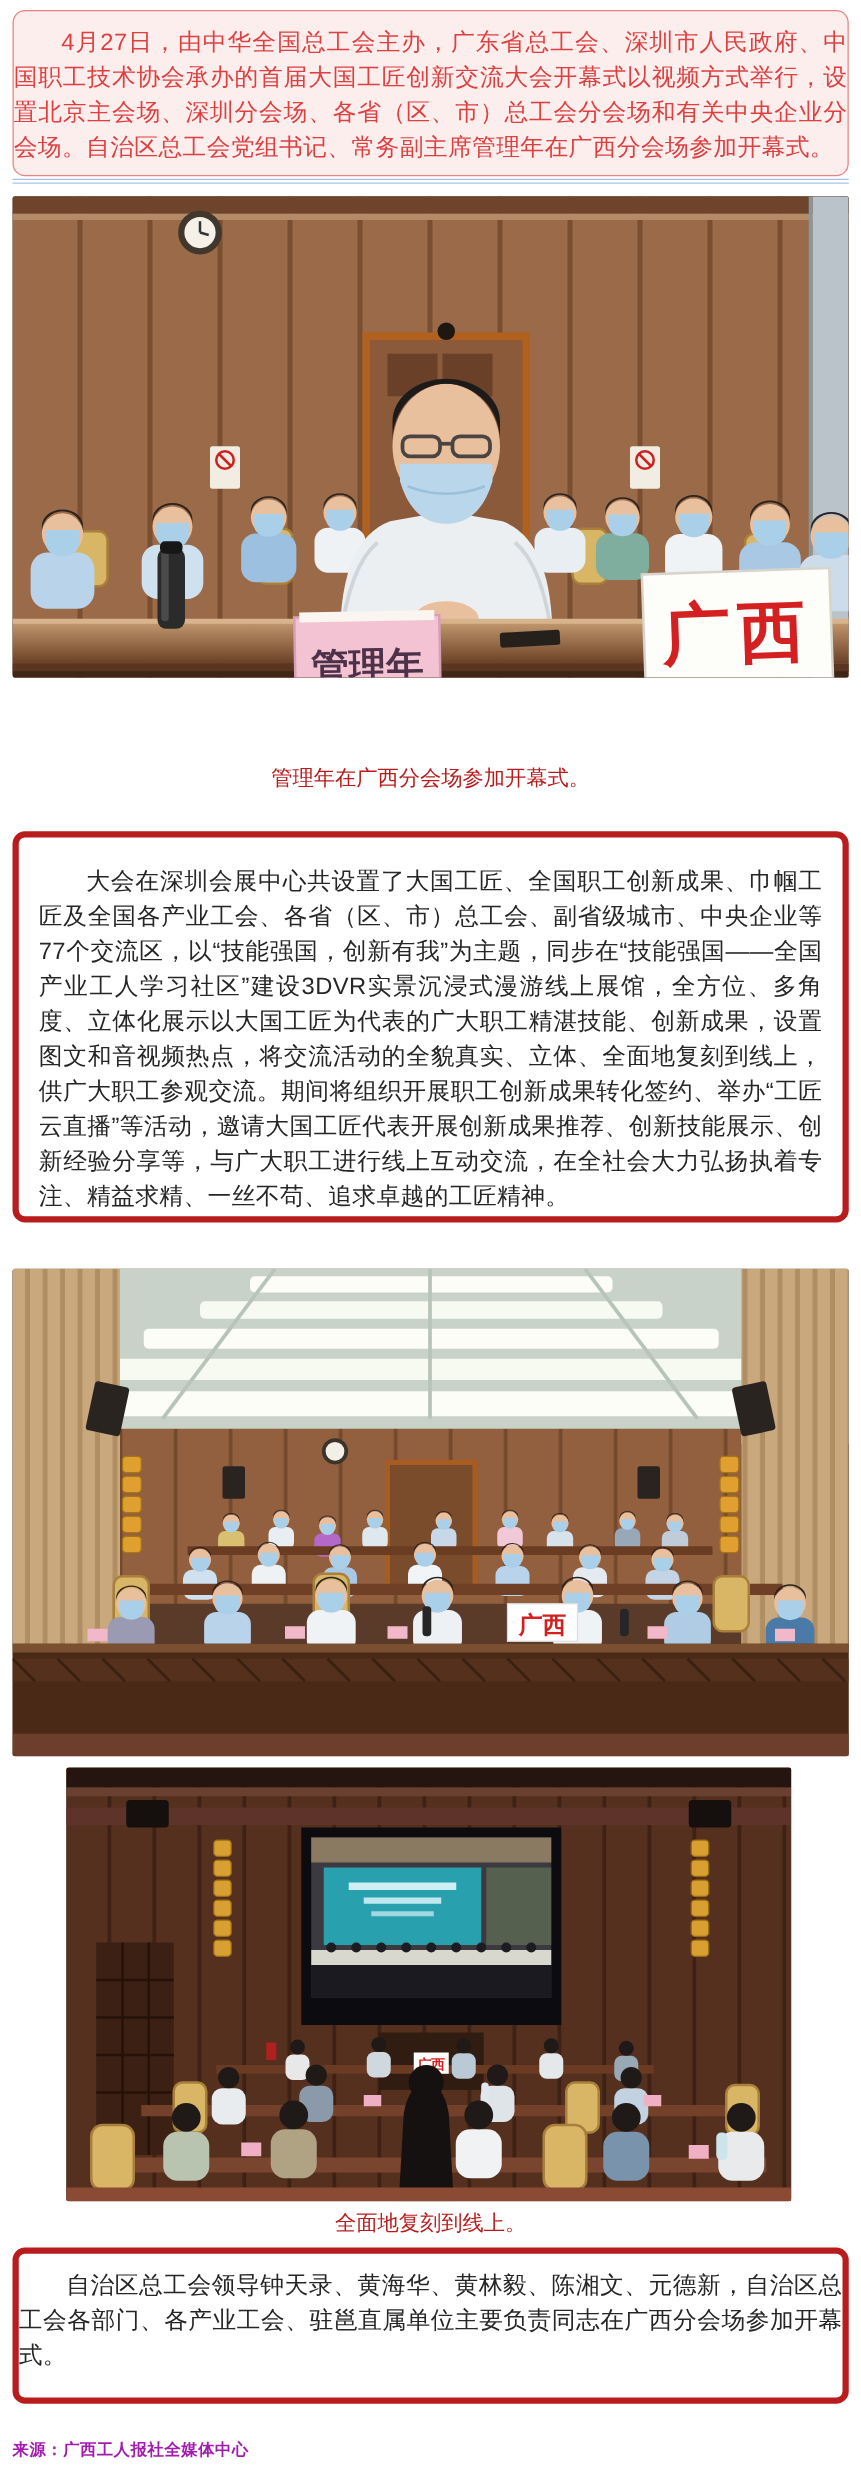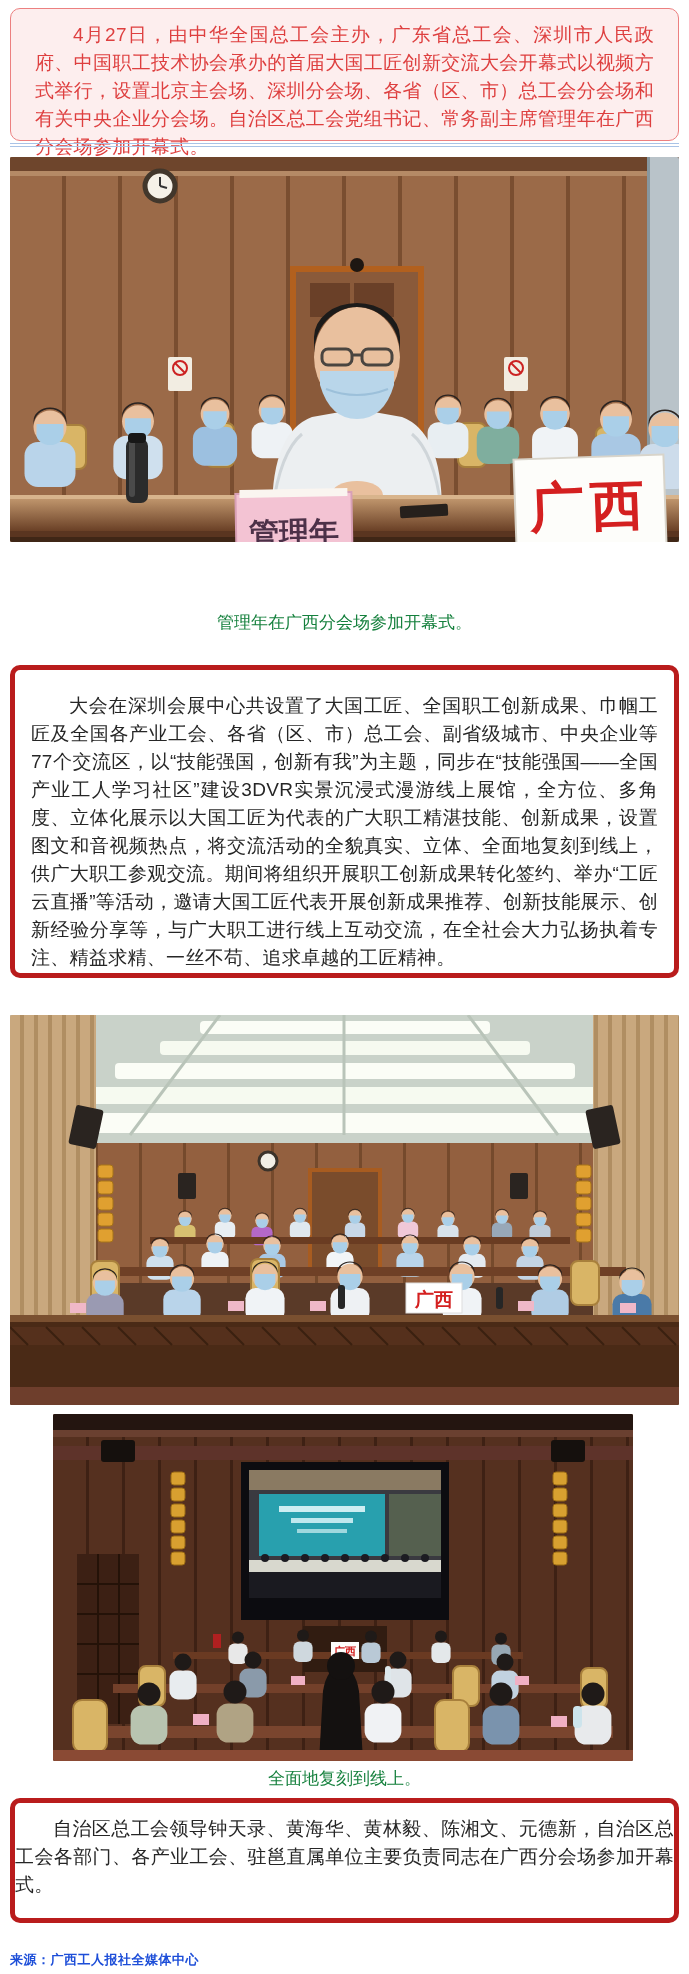--- a/index.html
+++ b/index.html
@@ -8,43 +8,43 @@
     font-family:"Liberation Sans","DejaVu Sans",sans-serif;
   }
   .box{
     position:absolute;left:10px;width:669px;box-sizing:border-box;
     border-radius:10px;font-size:19px;line-height:28px;text-align:justify;
     letter-spacing:.3px;
   }
   .box p{margin:0;text-indent:2em;}
   .box-red{
     top:8px;height:133px;background:#fdeeee;border:1px solid #ec8080;
-    color:#de3f3f;padding:12px 24px 0;
+    color:#de3f3f;padding:12px 0 0;
   }
   .separator{
     position:absolute;left:10px;top:143px;width:669px;height:2px;
     border-top:1px solid #a9c3e6;border-bottom:1px solid #a9c3e6;
   }
   .photo{position:absolute;overflow:hidden;border-radius:2px;background:#5a3a28;}
   .photo svg{display:block;}
   .photo1{left:10px;top:157px;width:669px;height:385px;}
   .photo2{left:10px;top:1015px;width:669px;height:390px;}
   .photo3{left:53px;top:1414px;width:580px;height:347px;}
   .caption{
     position:absolute;left:0;width:689px;text-align:center;
-    color:#15803d;font-size:17px;line-height:26px;
+    color:#b91c1c;font-size:17px;line-height:26px;
   }
   .caption1{top:610px;}
   .caption2{top:1766px;}
   .box-blue{border:5px solid #b91c1c;background:#ffffff;color:#262626;}
   .box-blue1{top:665px;height:313px;padding:22px 16px 0;}
   .box-blue2{top:1798px;height:125px;padding:12px 0 0;}
   .source{
     position:absolute;left:10px;top:1951px;font-size:13px;font-weight:bold;
-    color:#1d4ed8;letter-spacing:.5px;
+    color:#a21caf;letter-spacing:.5px;
   }
 </style>
 </head>
 <body>
 
 <div class="page">
 
   <div class="box box-red">
     <p>4月27日，由中华全国总工会主办，广东省总工会、深圳市人民政府、中国职工技术协会承办的首届大国工匠创新交流大会开幕式以视频方式举行，设置北京主会场、深圳分会场、各省（区、市）总工会分会场和有关中央企业分会场。自治区总工会党组书记、常务副主席管理年在广西分会场参加开幕式。</p>
   </div>

